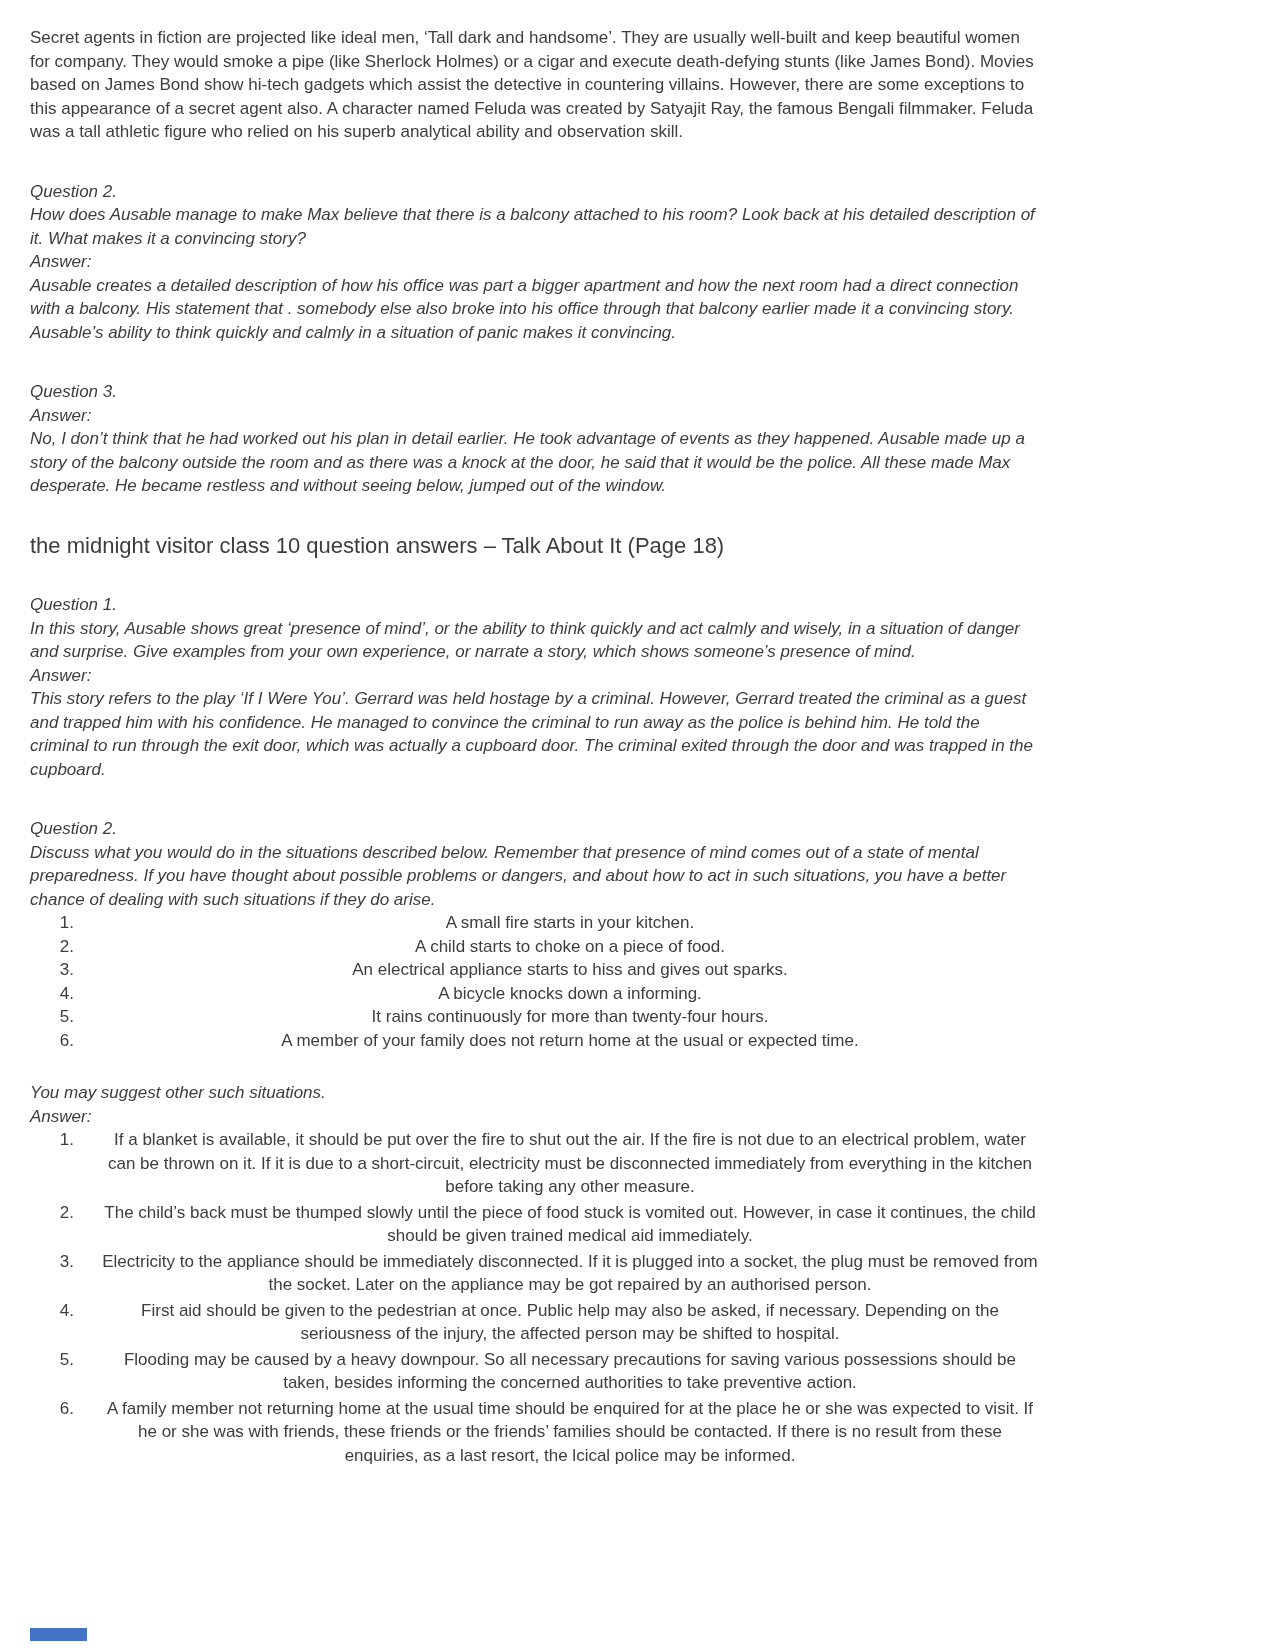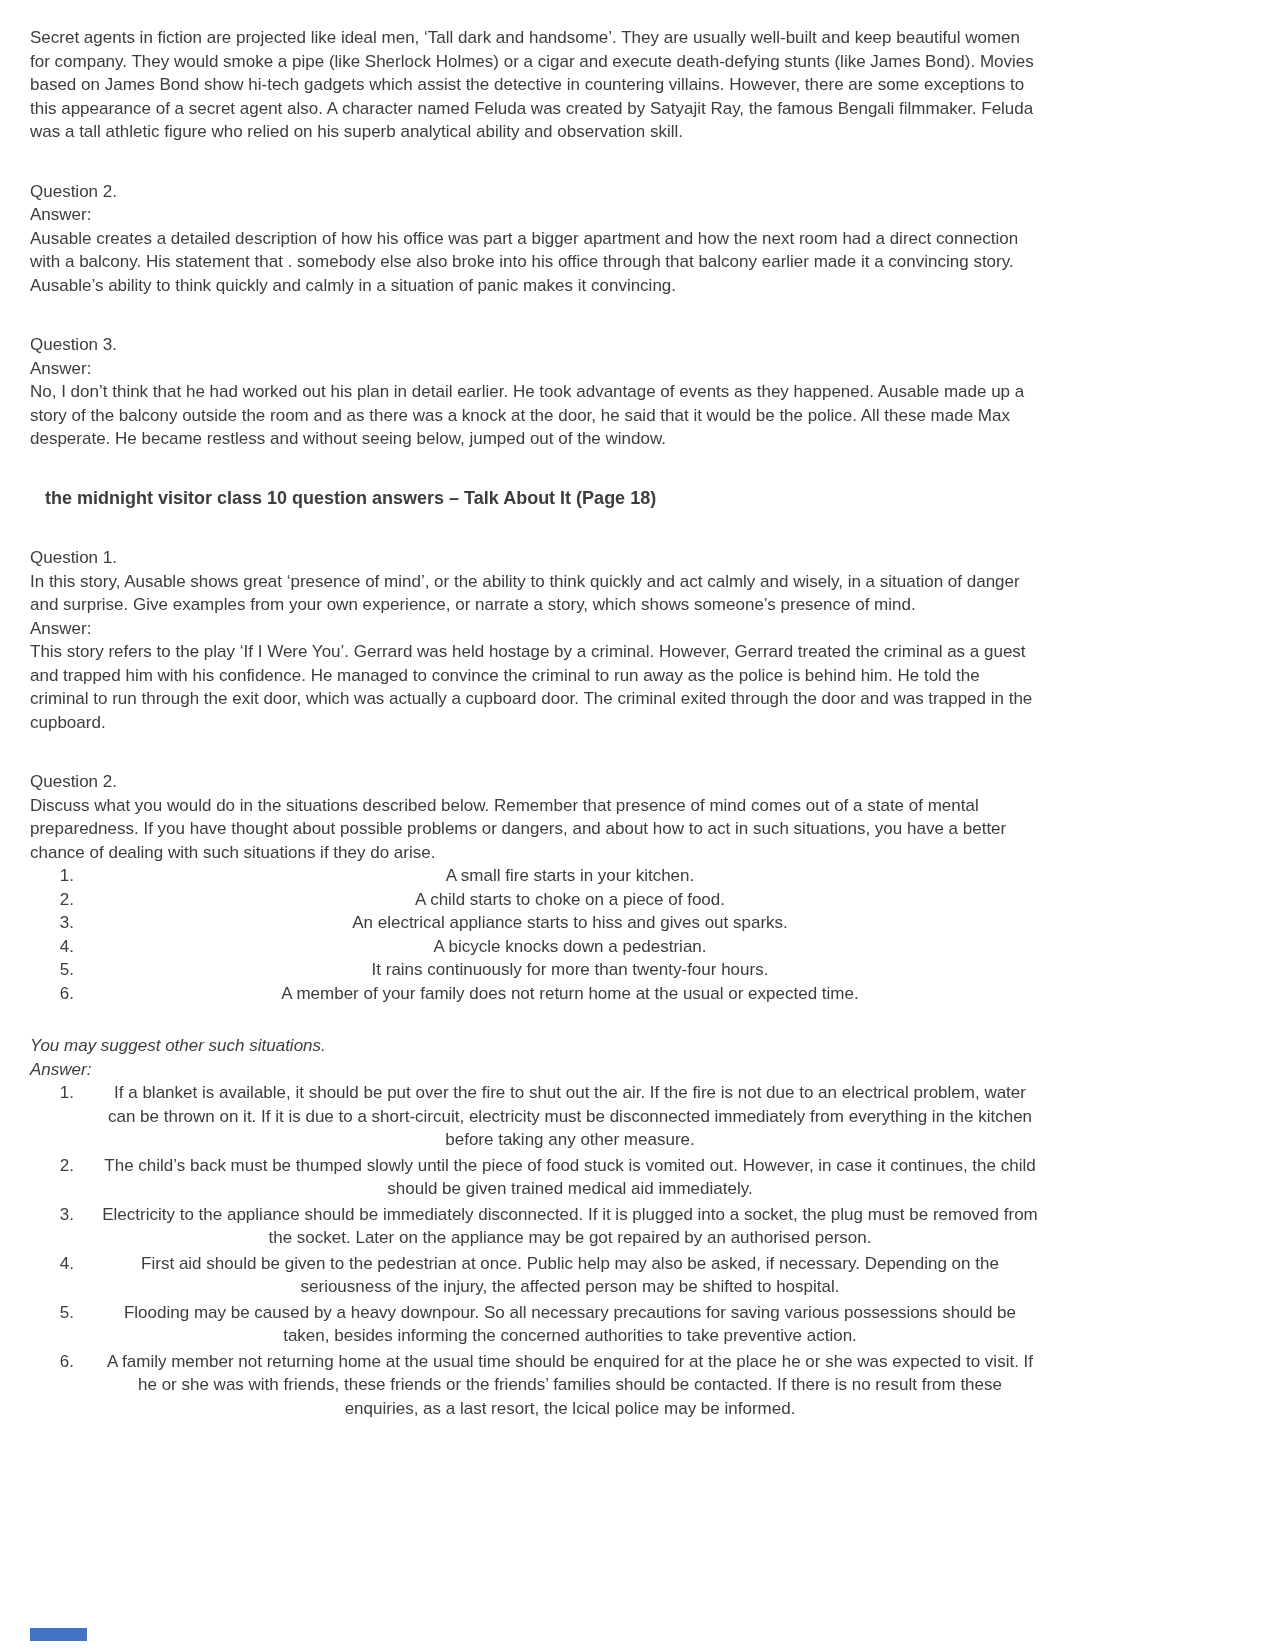--- a/index.html
+++ b/index.html
@@ -14,26 +14,26 @@
     line-height: 23.5px;
     color: #3d3d3d;
   }
   .content {
     position: absolute;
     top: 26px;
     left: 30px;
     right: 30px;
   }
   .para { margin: 0; }
-  .block { margin-top: 36px; }
+  .block { margin-top: 36px; font-style: italic; }
   .block > div { margin: 0; }
   .heading {
-    margin: 36px 0 0 15px;
-    font-size: 18px;
-    font-weight: bold;
+    margin: 36px 0 0 0;
+    font-size: 22px;
+    font-weight: normal;
     line-height: 23.5px;
     color: #3d3d3d;
   }
   ol.plainlist {
     list-style: none;
     margin: 0;
     padding: 0;
   }
   .list-a { margin-top: 34px; }
   .list-b { margin-top: 33px; }
@@ -60,20 +60,21 @@
 </head>
 <body>
 
 <div class="canvas">
   <div class="content">
 
     <p class="para">Secret agents in fiction are projected like ideal men, ‘Tall dark and handsome’. They are usually well-built and keep beautiful women for company. They would smoke a pipe (like Sherlock Holmes) or a cigar and execute death-defying stunts (like James Bond). Movies based on James Bond show hi-tech gadgets which assist the detective in countering villains. However, there are some exceptions to this appearance of a secret agent also. A character named Feluda was created by Satyajit Ray, the famous Bengali filmmaker. Feluda was a tall athletic figure who relied on his superb analytical ability and observation skill.</p>
 
     <div class="block">
       <div>Question 2.</div>
+      <div>How does Ausable manage to make Max believe that there is a balcony attached to his room? Look back at his detailed description of it. What makes it a convincing story?</div>
       <div>Answer:</div>
       <div>Ausable creates a detailed description of how his office was part a bigger apartment and how the next room had a direct connection with a balcony. His statement that . somebody else also broke into his office through that balcony earlier made it a convincing story. Ausable’s ability to think quickly and calmly in a situation of panic makes it convincing.</div>
     </div>
 
     <div class="block">
       <div>Question 3.</div>
       <div>Answer:</div>
       <div>No, I don’t think that he had worked out his plan in detail earlier. He took advantage of events as they happened. Ausable made up a story of the balcony outside the room and as there was a knock at the door, he said that it would be the police. All these made Max desperate. He became restless and without seeing below, jumped out of the window.</div>
     </div>
 
@@ -99,21 +100,21 @@
       <li class="li">
         <span class="li-num">2.</span>
         <span class="li-text">A child starts to choke on a piece of food.</span>
       </li>
       <li class="li">
         <span class="li-num">3.</span>
         <span class="li-text">An electrical appliance starts to hiss and gives out sparks.</span>
       </li>
       <li class="li">
         <span class="li-num">4.</span>
-        <span class="li-text">A bicycle knocks down a pedestrian.</span>
+        <span class="li-text">A bicycle knocks down a informing.</span>
       </li>
       <li class="li">
         <span class="li-num">5.</span>
         <span class="li-text">It rains continuously for more than twenty-four hours.</span>
       </li>
       <li class="li">
         <span class="li-num">6.</span>
         <span class="li-text">A member of your family does not return home at the usual or expected time.</span>
       </li>
     </ol>

